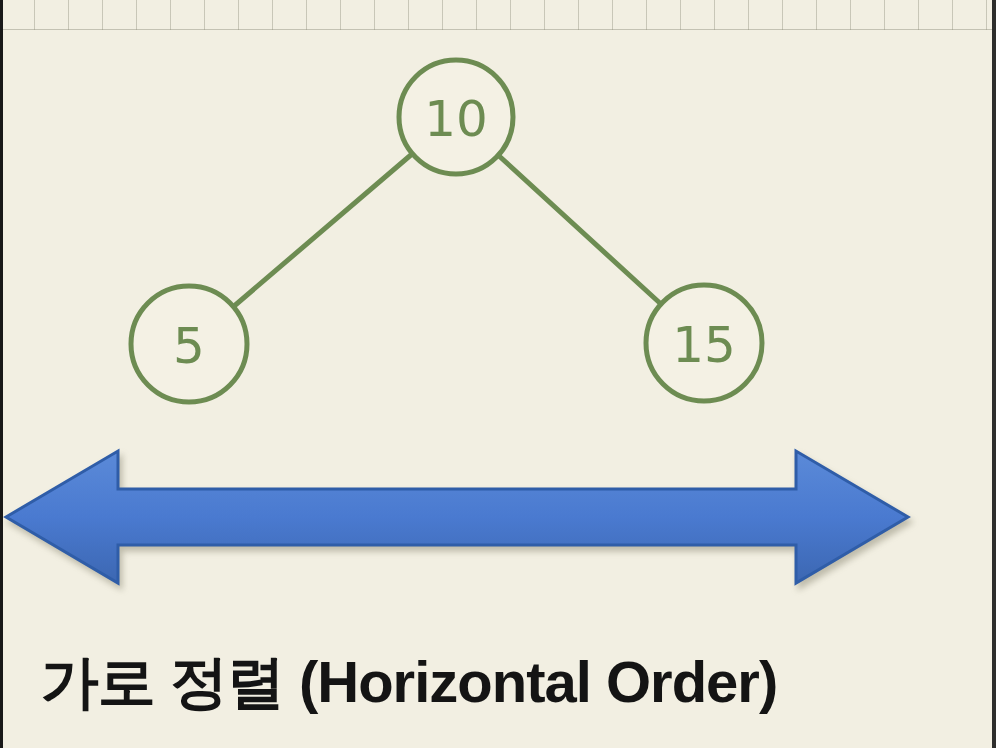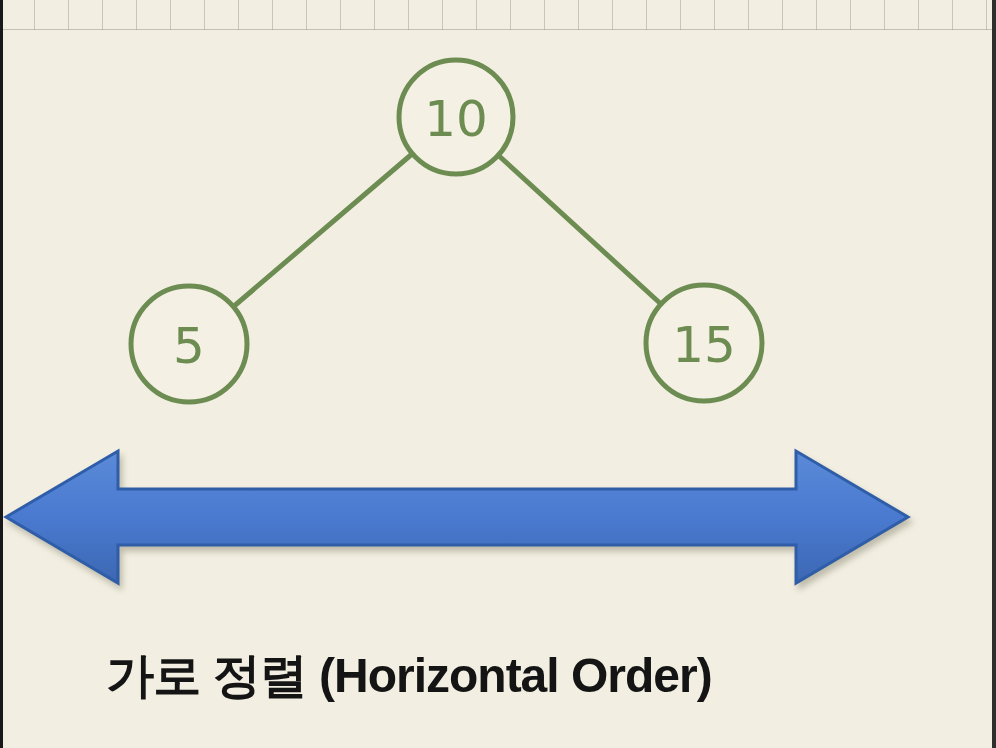--- a/index.html
+++ b/index.html
@@ -61,21 +61,21 @@
     stroke-linejoin: miter;
     filter: drop-shadow(3px 5px 3px rgba(95, 92, 70, 0.35));
   }
   .caption {
     position: absolute;
     left: 0;
     top: 644px;
     width: 818px;
     text-align: center;
     font-weight: 700;
-    font-size: 48px;
+    font-size: 58px;
     letter-spacing: -1px;
     color: #141414;
     font-family: "Liberation Sans", "DejaVu Sans", sans-serif;
   }
 </style>
 </head>
 <body>
 
 <div class="canvas">
 

